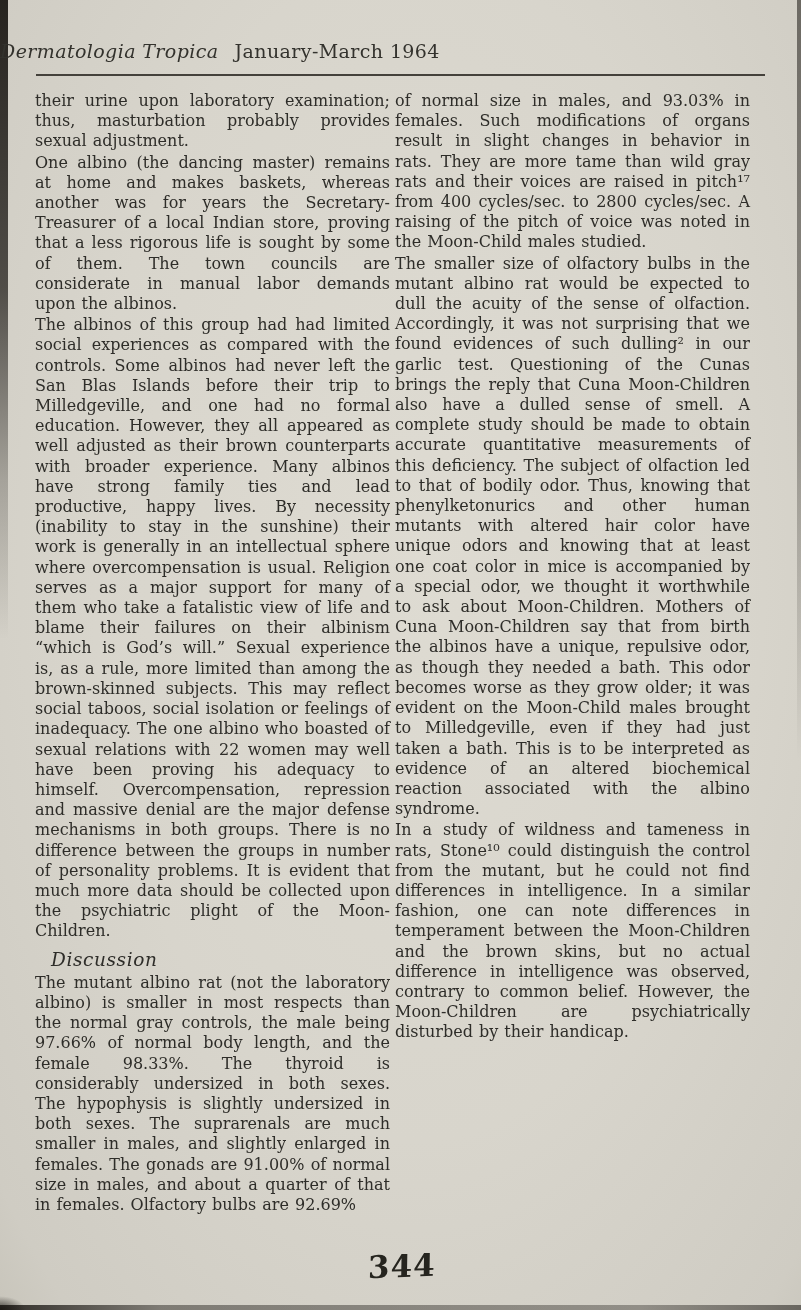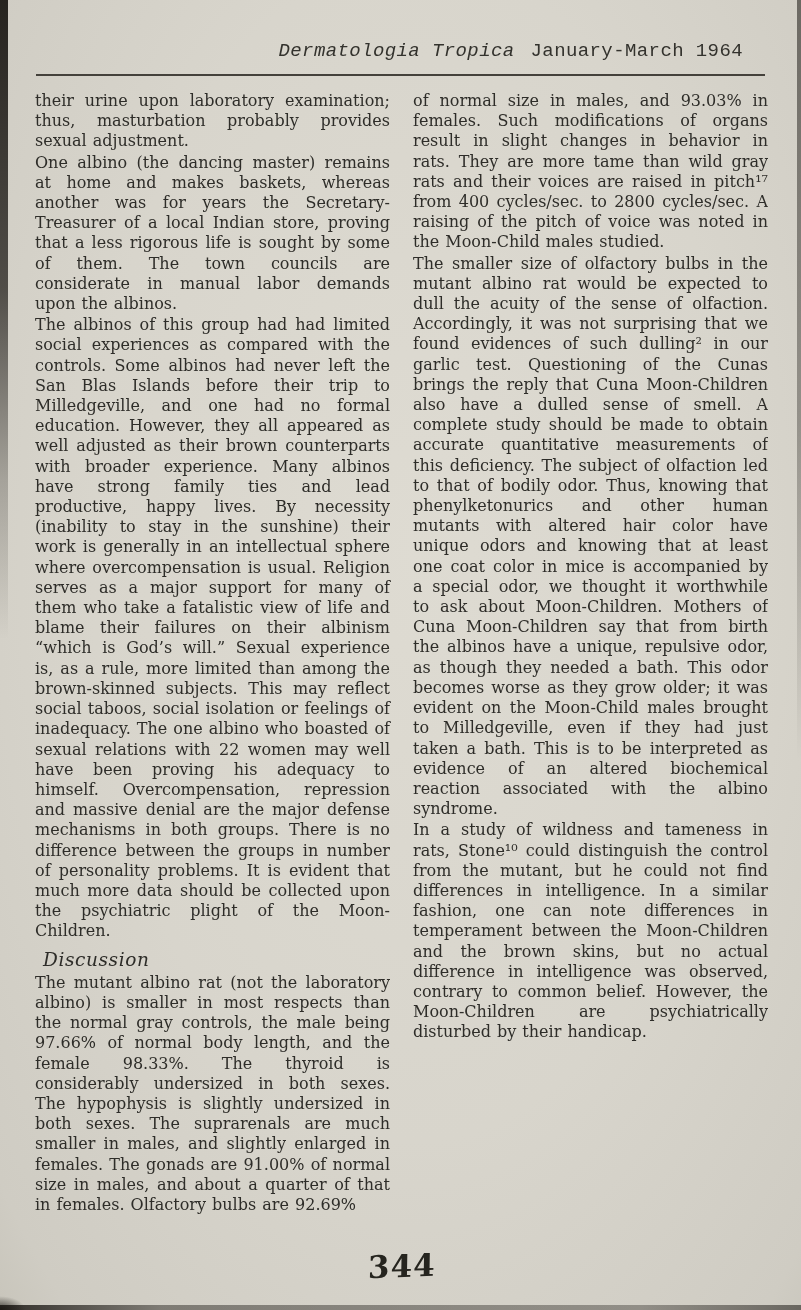--- a/index.html
+++ b/index.html
@@ -37,26 +37,24 @@
     position: absolute; left: 0; bottom: 0; width: 26px; height: 14px;
     background: radial-gradient(ellipse at 0% 100%, rgba(24,21,17,0.8) 0%, rgba(24,21,17,0) 70%);
   }
 
   
   .running-head {
     position: absolute;
     top: 40px;
     left: 0;
     right: 58px;
-    text-align: right;
     font-size: 19px;
     letter-spacing: 0.4px;
     color: #33322d;
     white-space: nowrap;
-    font-family: Liberation Mono, monospace;
   }
   .journal-title {
     font-style: italic;
     margin-right: 16px;
   }
   .head-rule {
     position: absolute;
     top: 74px;
     left: 36px;
     width: 729px;
@@ -65,39 +63,39 @@
   }
 
   
   .columns {
     position: absolute;
     top: 91px;
     left: 35px;
     width: 733px;
     height: 1165px;
     display: flex;
-    gap: 23px;
+    gap: 5px;
     overflow: hidden;
   }
   .col {
     width: 355px;
     font-size: 16px;
     line-height: 20.2px;
     text-align: justify;
   }
   .col p {
     margin: 0 0 1px 0;
     word-spacing: 1px;
   }
   .col h3 {
     font-style: italic;
     font-weight: normal;
     font-size: 18.5px;
     letter-spacing: 0.6px;
-    margin: 8px 0 3px 8px;
+    margin: 8px 0 3px 16px;
     text-align: left;
   }
 
   
   .folio {
     position: absolute;
     top: 1248px;
     left: 368px;
     font-size: 31px;
     font-weight: bold;

